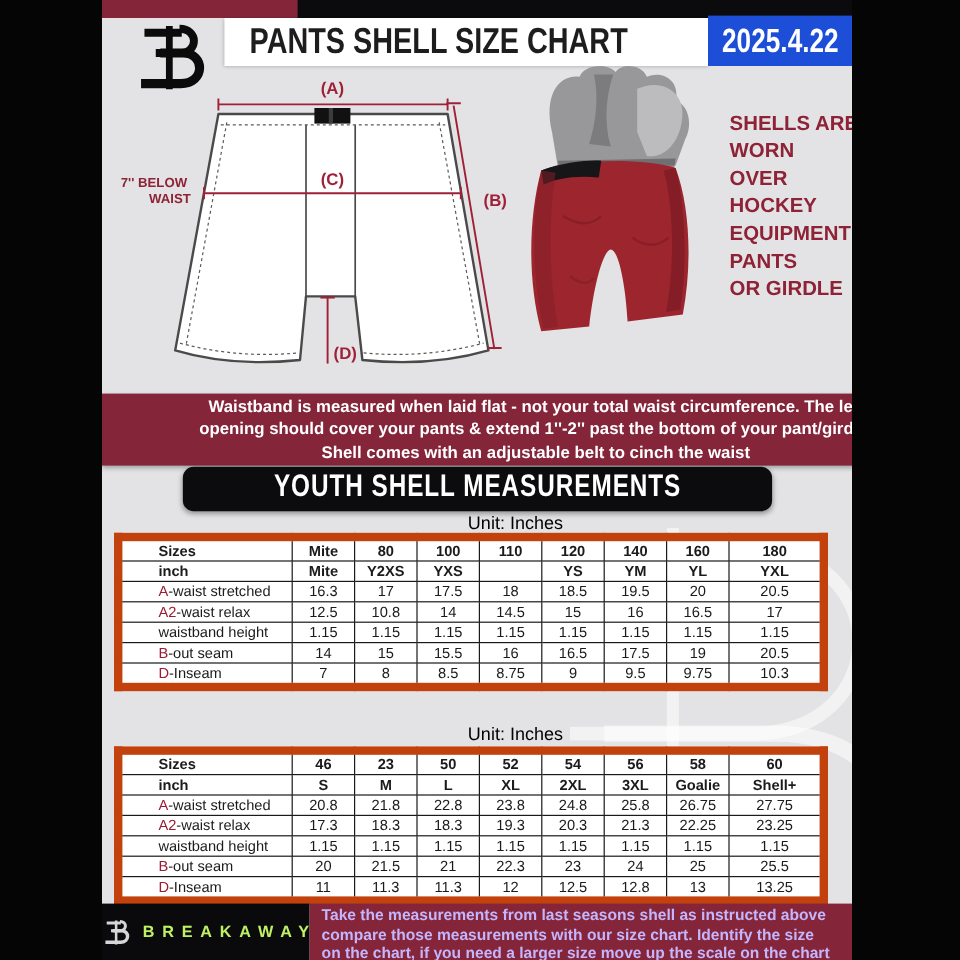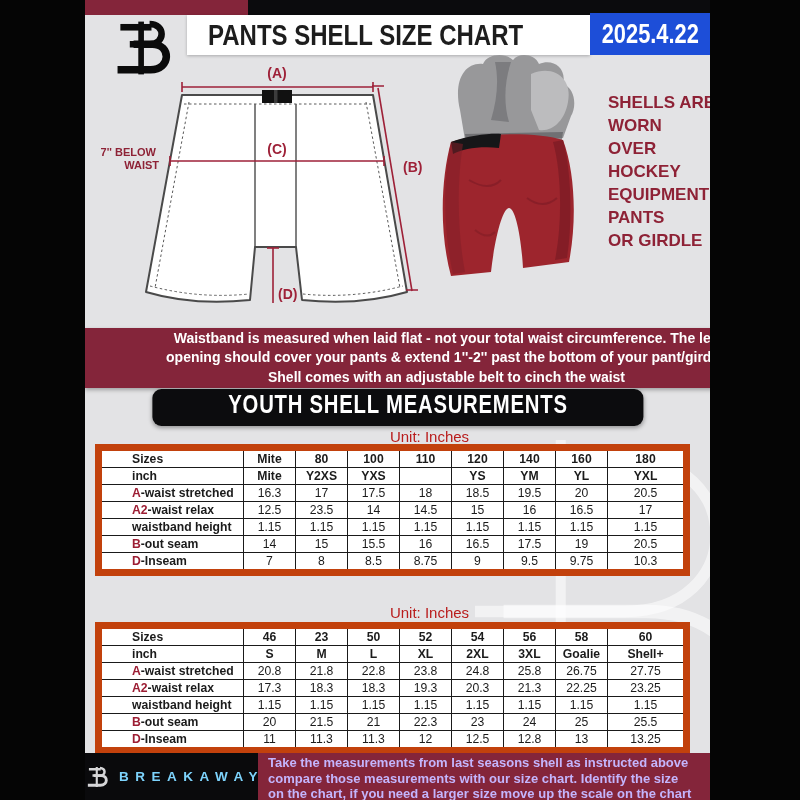--- a/index.html
+++ b/index.html
@@ -30,37 +30,37 @@
   .info-banner{left:0;top:328px;width:723px;height:60px;background:#84253a;color:#fff;
     display:flex;align-items:center;justify-content:center;text-align:center;
     font-size:14px;line-height:19.5px;font-weight:bold;white-space:pre-line;box-shadow:0 2px 4px rgba(0,0,0,.3);}
 
   
   .section-heading{left:50%;transform:translateX(-50%);height:37px;padding:0 28px;background:#0c0c0e;border-radius:9px;
     display:flex;justify-content:center;box-shadow:0 2px 4px rgba(0,0,0,.35);}
   .section-heading span{display:inline-block;font-size:26px;font-weight:bold;color:#fff;letter-spacing:1px;transform:scaleX(.78);white-space:nowrap;}
   .heading-youth{top:389px;}
   .heading-adult{top:567px;}
-  .unit-label{left:0;width:689px;text-align:center;font-size:15px;color:#b91c1c;}
+  .unit-label{left:0;width:689px;text-align:center;font-size:15px;color:#000000;}
   .unit-youth{top:428px;}
   .unit-adult{top:604px;}
 
   
   table.size-table{left:10px;width:588px;border-collapse:collapse;background:#fff;border:7px solid #c2410c;table-layout:fixed;}
   table.youth{top:444px;}
   table.adult{top:622px;}
   .size-table td{border:1px solid #1a1a1a;height:16px;line-height:16px;font-size:12.2px;text-align:center;color:#1b1b1b;padding:0;overflow:hidden;}
-  .size-table td.lab{text-align:left;padding-left:30px;font-weight:bold;}
+  .size-table td.lab{text-align:left;padding-left:30px;font-weight:normal;}
   .size-table td.hd{font-weight:bold;}
   .size-table .pfx{color:#9c1d33;}
 
   
   .footer-logo{left:0;top:753px;width:173px;height:47px;background:#0a0a0c;display:flex;align-items:center;justify-content:center;gap:9px;}
   .footer-logo .mini-logo{width:26px;height:26px;color:#d6d6d8;}
-  .footer-logo .brand{color:#7dd3fc;font-weight:bold;font-size:13.5px;letter-spacing:6.5px;margin-right:-6px;}
+  .footer-logo .brand{color:#bef264;font-weight:bold;font-size:13.5px;letter-spacing:6.5px;margin-right:-6px;}
   .footer-note{left:173px;top:753px;width:452px;height:47px;background:#84253a;color:#c4b5fd;
     font-size:13px;line-height:15.6px;font-weight:bold;padding:2px 0 0 10px;box-sizing:border-box;white-space:pre-line;}
 
   
   .watermark{left:240px;top:390px;width:500px;height:500px;z-index:1;color:rgba(255,255,255,.55);}
 </style>
 </head>
 <body>
 
 <svg width="0" height="0" style="position:absolute">
@@ -204,21 +204,21 @@
           <td class="val">17.5</td>
           <td class="val">18</td>
           <td class="val">18.5</td>
           <td class="val">19.5</td>
           <td class="val">20</td>
           <td class="val">20.5</td>
         </tr>
         <tr>
           <td class="lab"><span class="pfx">A2</span>-waist relax</td>
           <td class="val">12.5</td>
-          <td class="val">23.5</td>
+          <td class="val">10.8</td>
           <td class="val">14</td>
           <td class="val">14.5</td>
           <td class="val">15</td>
           <td class="val">16</td>
           <td class="val">16.5</td>
           <td class="val">17</td>
         </tr>
         <tr>
           <td class="lab">waistband height</td>
           <td class="val">1.15</td>

